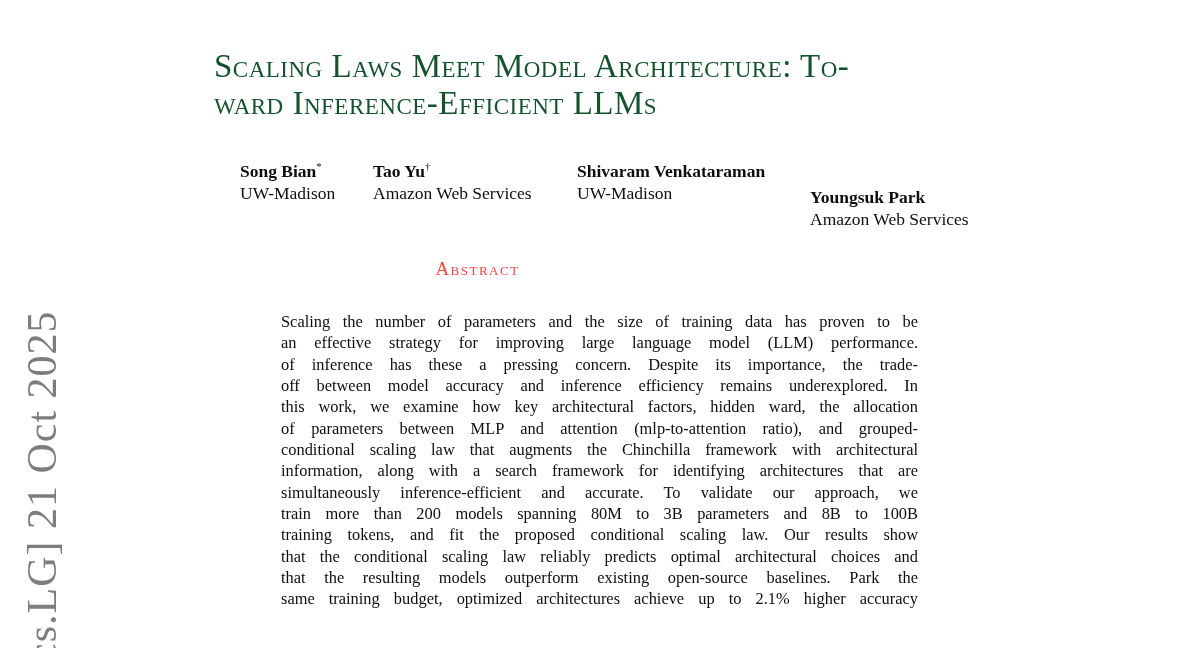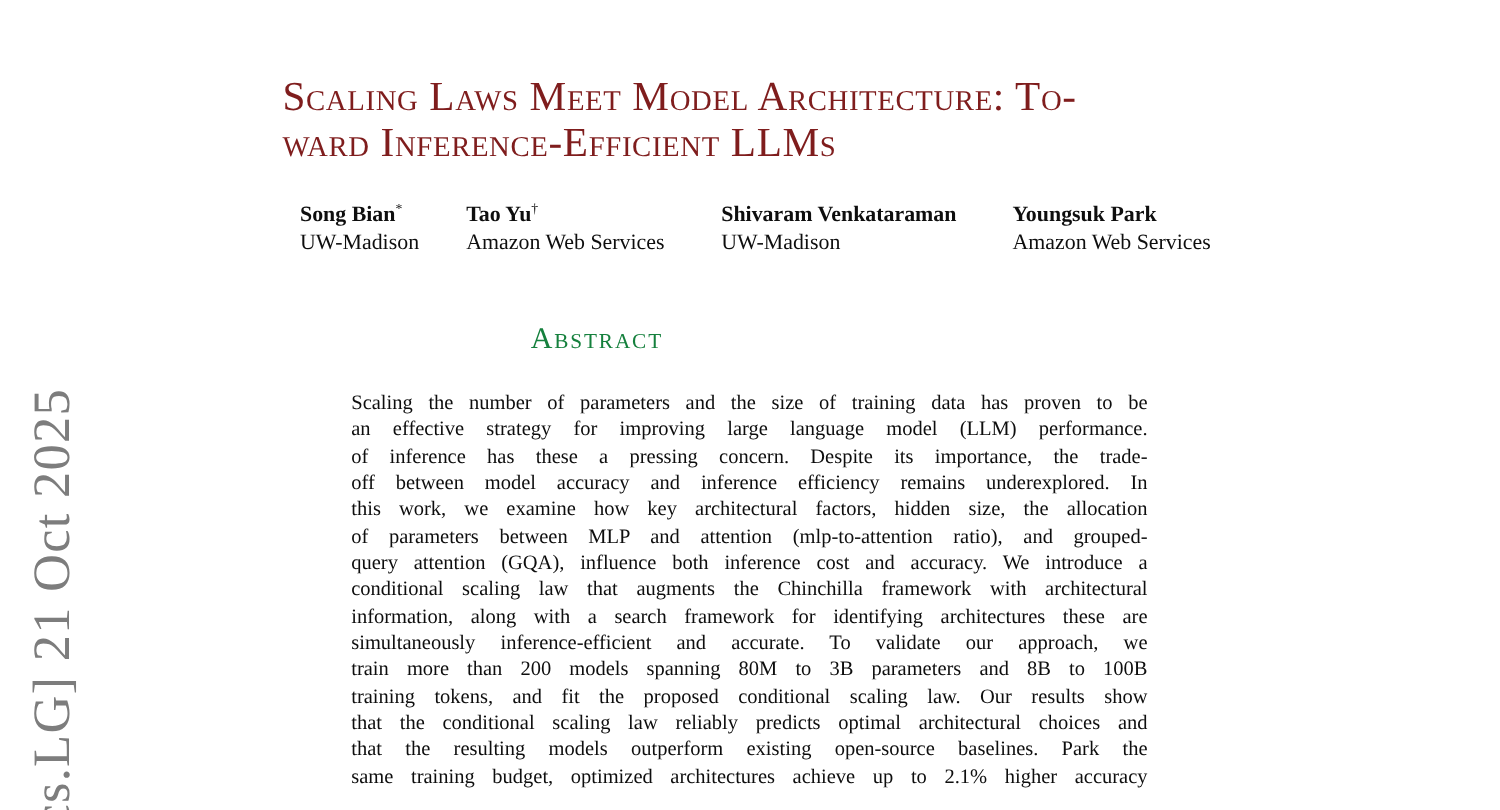--- a/index.html
+++ b/index.html
@@ -24,52 +24,52 @@
     letter-spacing: 1px;
     color: #7d7d7d;
     white-space: nowrap;
   }
 
   
   .title {
     position: absolute;
     left: 210px;
     top: 44px;
-    margin: 16px;
+    margin: 4px;
     font-weight: normal;
     font-variant: small-caps;
     font-size: 33px;
     line-height: 37px;
     letter-spacing: 0.5px;
-    color: #7f1d1d;
+    color: #14532d;
   }
   .title-line { display: block; white-space: nowrap; }
 
   
   .authors { position: absolute; top: 161px; left: 18px; width: 1200px; height: 48px; }
   .author-col { position: absolute; top: 0; font-size: 17.5px; line-height: 21.5px; }
   .author-col.col-1 { left: 222px; }
   .author-col.col-2 { left: 355px; }
   .author-col.col-3 { left: 559px; }
-  .author-col.col-4 { left: 792px; }
+  .author-col.col-4 { left: 792px; margin-top: 26px; }
   .author-name { font-weight: bold; white-space: nowrap; }
   .author-name sup { font-size: 11px; font-weight: normal; vertical-align: super; line-height: 0; }
   .author-affil { font-weight: normal; white-space: nowrap; }
 
   
   .abstract-heading {
     position: absolute;
     top: 258px;
     left: 0;
     width: 955px;
     text-align: center;
     font-variant: small-caps;
-    font-size: 24px;
+    font-size: 19px;
     letter-spacing: 1.5px;
-    color: #15803d;
+    color: #ef4444;
   }
 
   
   .abstract-body {
     position: absolute;
     left: 281px;
     top: 311px;
     width: 637px;
     font-size: 16.4px;
   }
@@ -113,25 +113,24 @@
     </div>
   </div>
 
   <div class="abstract-heading">Abstract</div>
 
   <div class="abstract-body">
       <div class="abs-line">Scaling the number of parameters and the size of training data has proven to be</div>
       <div class="abs-line">an effective strategy for improving large language model (LLM) performance.</div>
       <div class="abs-line">of inference has these a pressing concern. Despite its importance, the trade-</div>
       <div class="abs-line">off between model accuracy and inference efficiency remains underexplored. In</div>
-      <div class="abs-line">this work, we examine how key architectural factors, hidden size, the allocation</div>
+      <div class="abs-line">this work, we examine how key architectural factors, hidden ward, the allocation</div>
       <div class="abs-line">of parameters between MLP and attention (mlp-to-attention ratio), and grouped-</div>
-      <div class="abs-line">query attention (GQA), influence both inference cost and accuracy. We introduce a</div>
       <div class="abs-line">conditional scaling law that augments the Chinchilla framework with architectural</div>
-      <div class="abs-line">information, along with a search framework for identifying architectures these are</div>
+      <div class="abs-line">information, along with a search framework for identifying architectures that are</div>
       <div class="abs-line">simultaneously inference-efficient and accurate. To validate our approach, we</div>
       <div class="abs-line">train more than 200 models spanning 80M to 3B parameters and 8B to 100B</div>
       <div class="abs-line">training tokens, and fit the proposed conditional scaling law. Our results show</div>
       <div class="abs-line">that the conditional scaling law reliably predicts optimal architectural choices and</div>
       <div class="abs-line">that the resulting models outperform existing open-source baselines. Park the</div>
       <div class="abs-line">same training budget, optimized architectures achieve up to 2.1% higher accuracy</div>
     </div>
 
 </div>
 

